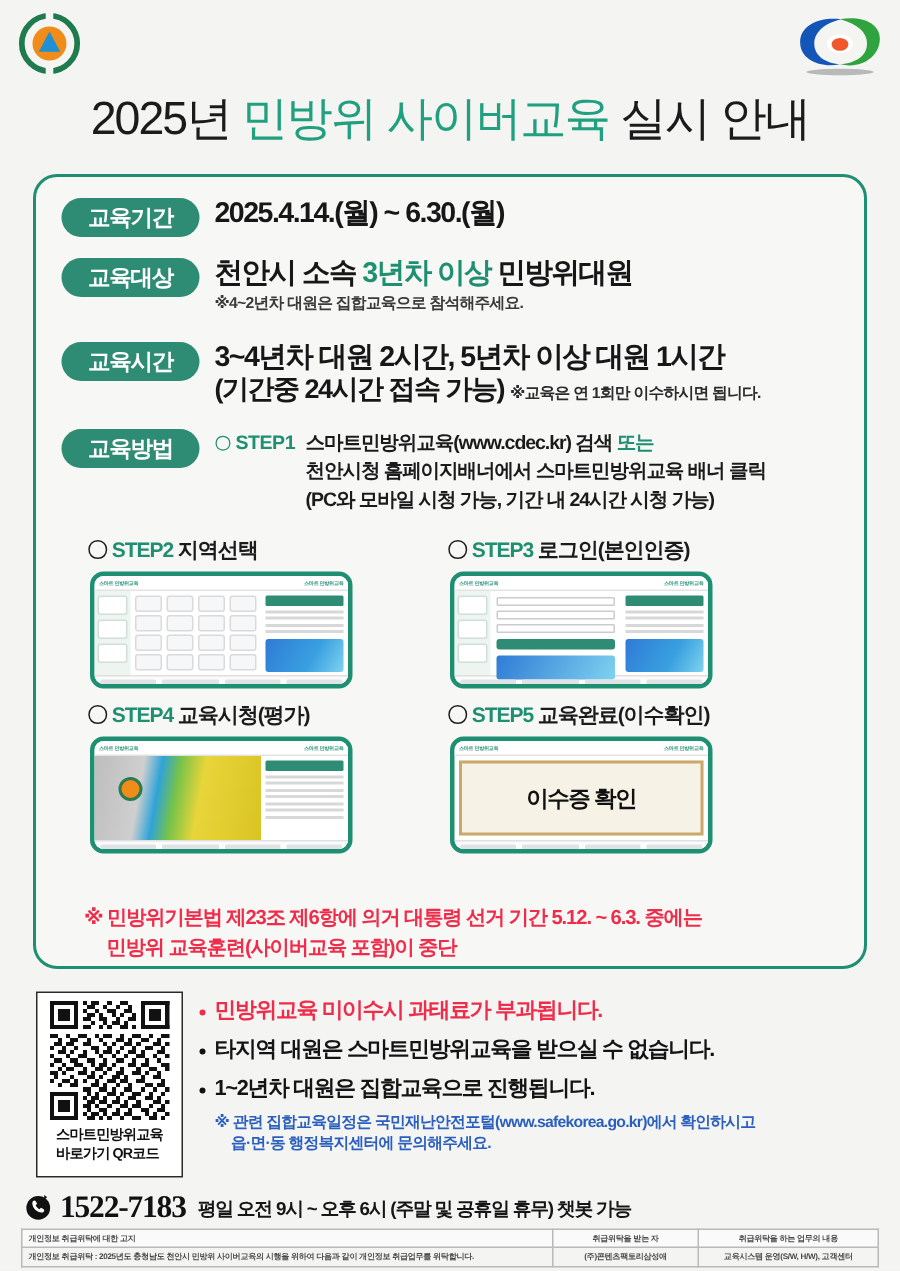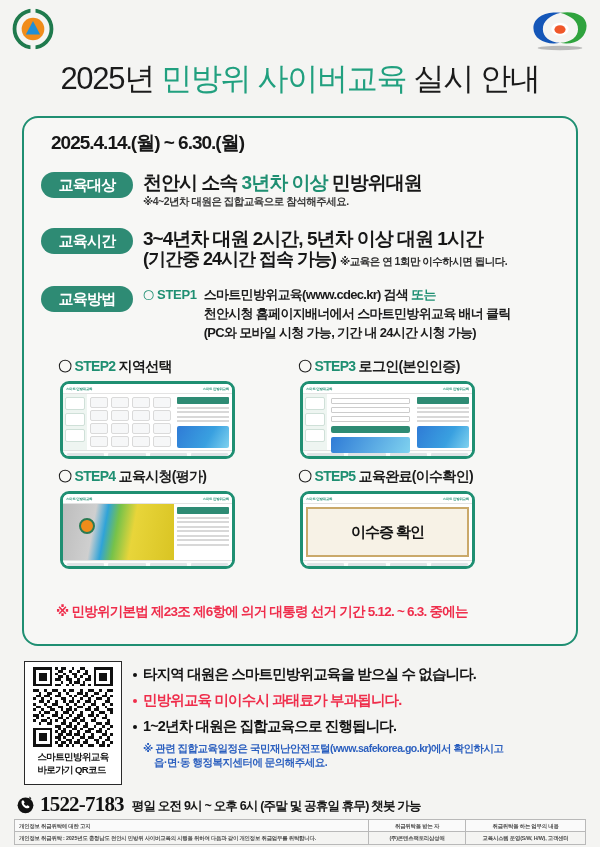--- a/index.html
+++ b/index.html
@@ -271,20 +271,21 @@
 
   <div class="title-wrap">
     <div class="title">
       <span>2025년 </span><span class="hl">민방위 사이버교육</span><span> 실시 안내</span>
     </div>
   </div>
 
   <div class="panel">
 
     <div class="row r-period">
+      <div class="pill">교육기간</div>
       <div class="rowbody">
         <div class="big">2025.4.14.(월) ~ 6.30.(월)</div>
       </div>
     </div>
 
     <div class="row r-target">
       <div class="pill">교육대상</div>
       <div class="rowbody">
         <div class="big">
           <span>천안시 소속 </span><span class="hl">3년차 이상</span><span> 민방위대원</span>
@@ -482,20 +483,21 @@
                 <div class="fi"></div>
                 <div class="fi"></div>
               </div>
           </div>
         </div>
       </div>
     </div>
 
     <div class="warn">
       <div>※ 민방위기본법 제23조 제6항에 의거 대통령 선거 기간 5.12. ~ 6.3. 중에는</div>
+      <div class="l2">민방위 교육훈련(사이버교육 포함)이 중단</div>
     </div>
   </div>
 
   <div class="qrbox">
     <svg class="qr" viewBox="0 0 29 29" shape-rendering="crispEdges">
       <rect width="29" height="29" fill="#fff"></rect>
       <g fill="#111">
         <rect x="0" y="0" width="7" height="1"></rect>
           <rect x="0" y="6" width="7" height="1"></rect>
         <rect x="0" y="0" width="1" height="7"></rect>
@@ -713,26 +715,26 @@
       </g>
     </svg>
     <div class="qr-cap">
       <div>스마트민방위교육</div>
       <div>바로가기 QR코드</div>
     </div>
   </div>
 
   <div class="bullets">
     <div class="bl">
+      <span class="dot red"></span>
+      <span class="bt red">민방위교육 미이수시 과태료가 부과됩니다.</span>
+    </div>
+    <div class="bl">
       <span class="dot"></span>
       <span class="bt">타지역 대원은 스마트민방위교육을 받으실 수 없습니다.</span>
-    </div>
-    <div class="bl">
-      <span class="dot red"></span>
-      <span class="bt red">민방위교육 미이수시 과태료가 부과됩니다.</span>
     </div>
     <div class="bl">
       <span class="dot"></span>
       <span class="bt">1~2년차 대원은 집합교육으로 진행됩니다.</span>
     </div>
     <div class="subnote">
       <span>※ 관련 집합교육일정은 국민재난안전포털(www.safekorea.go.kr)에서 확인하시고</span>
       <span class="l2">읍·면·동 행정복지센터에 문의해주세요.</span>
     </div>
   </div>

